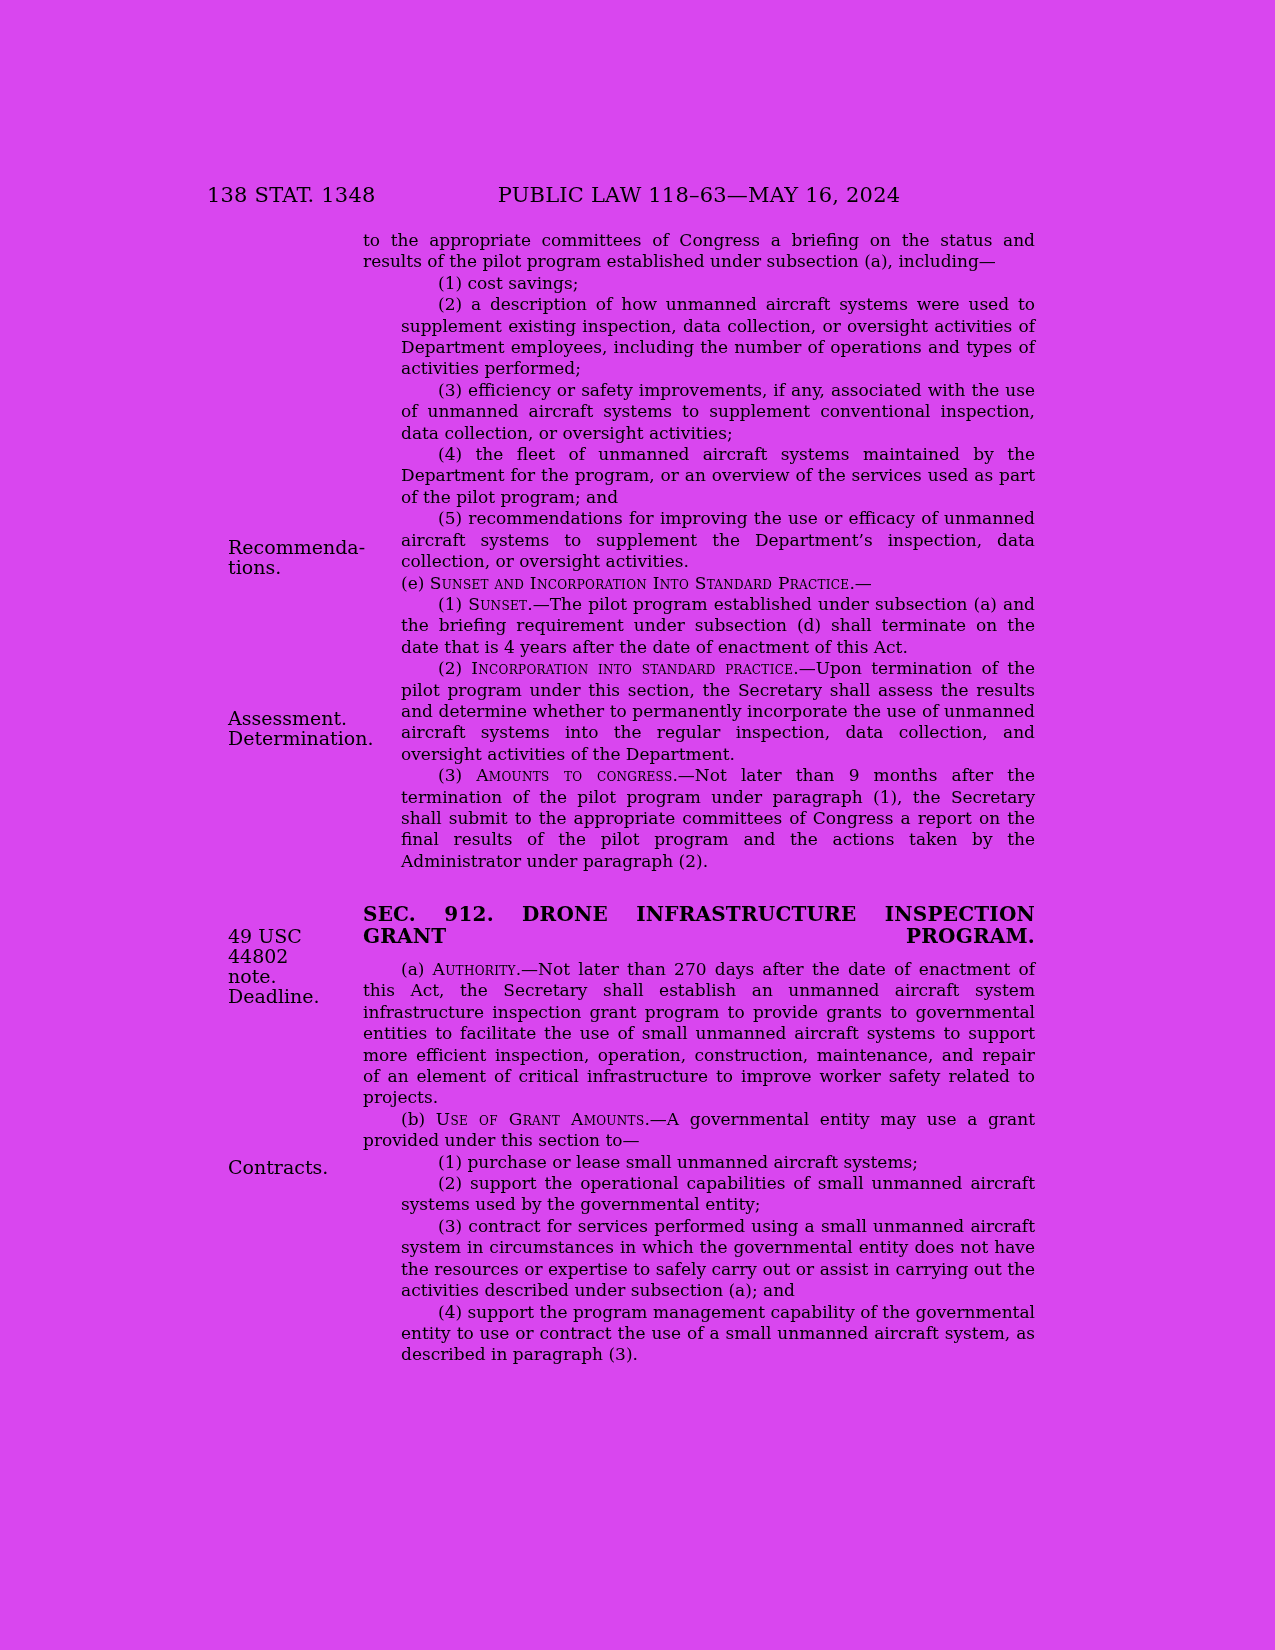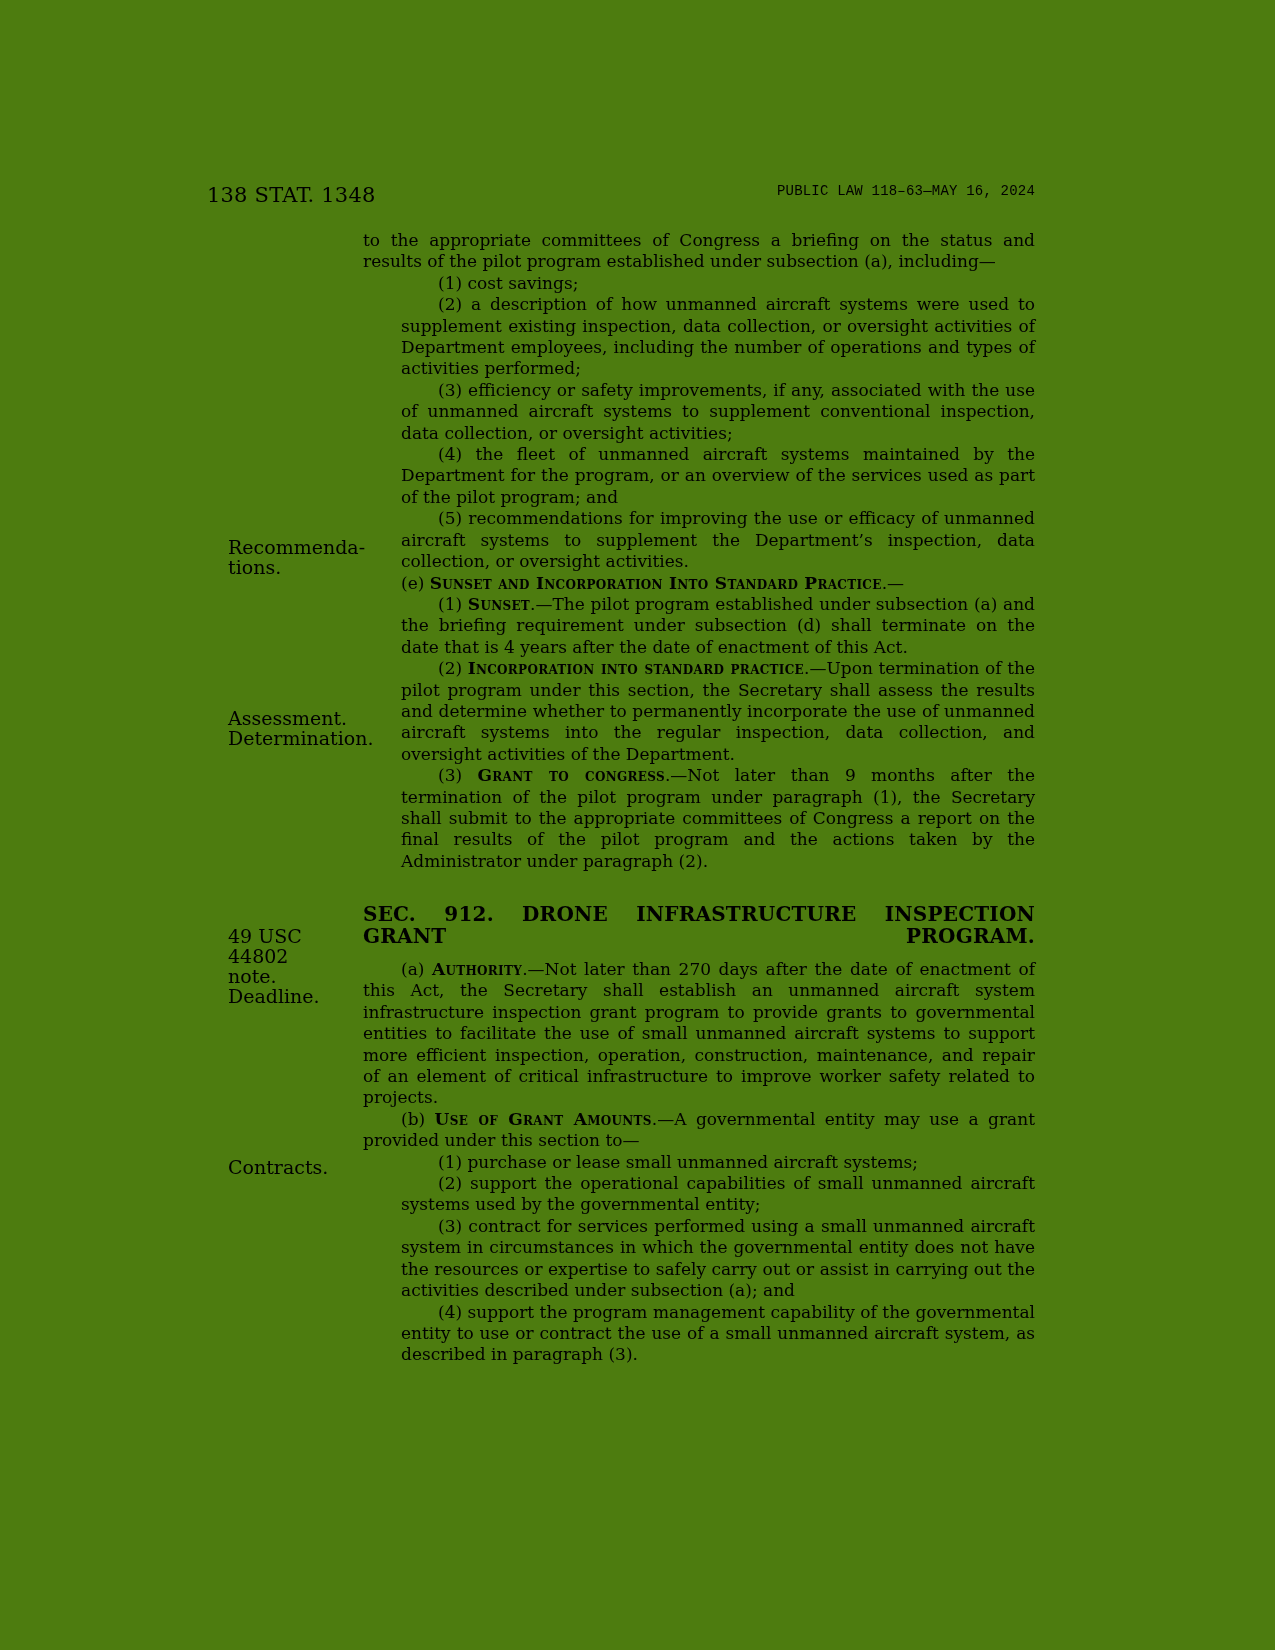--- a/index.html
+++ b/index.html
@@ -4,50 +4,50 @@
 <style>
   html, body { margin: 0; padding: 0; }
   body {
     width: 1275px; height: 1650px;
     background: #ffffff;
     color: #000000;
     font-family: "DejaVu Serif", "Liberation Serif", serif;
     position: relative;
     overflow: hidden;
   }
-  .page { position: absolute; inset: 0; background: #4d7c0f; }
+  .page { position: absolute; inset: 0; background: #d946ef; }
 
   
   .stat-number {
     position: absolute; left: 207px; top: 183px;
     font-size: 21px; letter-spacing: 0.2px; white-space: nowrap;
   }
   .law-title {
     position: absolute; left: 363px; top: 183px; width: 672px;
-    font-size: 14px; text-align: right; letter-spacing: 0.2px; white-space: nowrap; font-family: Liberation Mono, monospace;
+    font-size: 21px; text-align: center; letter-spacing: 0.2px; white-space: nowrap;
   }
 
   
   .column {
     position: absolute; left: 363px; top: 230px; width: 672px;
     font-size: 17px; line-height: 21.4px;
   }
   .column p { margin: 0; text-align: justify; }
   .column p.cont { }
   .column p.sub  { text-indent: 38px; }
   .column p.item { padding-left: 38px; text-indent: 37px; }
   .column p.heading {
     font-weight: bold;
     font-size: 20px;
     letter-spacing: 0.2px;
     margin: 32px 0 12px 0;
     text-align: justify;
     text-align-last: justify;
   }
-  .sc { font-variant: small-caps; letter-spacing: 0.3px; font-weight: bold; }
+  .sc { font-variant: small-caps; letter-spacing: 0.3px; }
 
   
   .note {
     position: absolute; left: 228px; width: 132px;
     font-size: 19px; line-height: 20px;
     white-space: pre-line;
   }
   .note-1 { top: 537px; }
   .note-2 { top: 708px; }
   .note-3 { top: 926px; }
@@ -77,21 +77,21 @@
   <div class="column">
       <p class="cont"><span>to the appropriate committees of Congress a briefing on the status and results of the pilot program established under subsection (a), including—</span></p>
       <p class="item"><span>(1) cost savings;</span></p>
       <p class="item"><span>(2) a description of how unmanned aircraft systems were used to supplement existing inspection, data collection, or oversight activities of Department employees, including the number of operations and types of activities performed;</span></p>
       <p class="item"><span>(3) efficiency or safety improvements, if any, associated with the use of unmanned aircraft systems to supplement conventional inspection, data collection, or oversight activities;</span></p>
       <p class="item"><span>(4) the fleet of unmanned aircraft systems maintained by the Department for the program, or an overview of the services used as part of the pilot program; and</span></p>
       <p class="item"><span>(5) recommendations for improving the use or efficacy of unmanned aircraft systems to supplement the Department’s inspection, data collection, or oversight activities.</span></p>
       <p class="sub"><span>(e) </span><span class="sc">Sunset and Incorporation Into Standard Practice</span><span>.—</span></p>
       <p class="item"><span>(1) </span><span class="sc">Sunset</span><span>.—The pilot program established under subsection (a) and the briefing requirement under subsection (d) shall terminate on the date that is 4 years after the date of enactment of this Act.</span></p>
       <p class="item"><span>(2) </span><span class="sc">Incorporation into standard practice</span><span>.—Upon termination of the pilot program under this section, the Secretary shall assess the results and determine whether to permanently incorporate the use of unmanned aircraft systems into the regular inspection, data collection, and oversight activities of the Department.</span></p>
-      <p class="item"><span>(3) </span><span class="sc">Grant to congress</span><span>.—Not later than 9 months after the termination of the pilot program under paragraph (1), the Secretary shall submit to the appropriate committees of Congress a report on the final results of the pilot program and the actions taken by the Administrator under paragraph (2).</span></p>
+      <p class="item"><span>(3) </span><span class="sc">Amounts to congress</span><span>.—Not later than 9 months after the termination of the pilot program under paragraph (1), the Secretary shall submit to the appropriate committees of Congress a report on the final results of the pilot program and the actions taken by the Administrator under paragraph (2).</span></p>
       <p class="heading"><span>SEC. 912. DRONE INFRASTRUCTURE INSPECTION GRANT PROGRAM.</span></p>
       <p class="sub"><span>(a) </span><span class="sc">Authority</span><span>.—Not later than 270 days after the date of enactment of this Act, the Secretary shall establish an unmanned aircraft system infrastructure inspection grant program to provide grants to governmental entities to facilitate the use of small unmanned aircraft systems to support more efficient inspection, operation, construction, maintenance, and repair of an element of critical infrastructure to improve worker safety related to projects.</span></p>
       <p class="sub"><span>(b) </span><span class="sc">Use of Grant Amounts</span><span>.—A governmental entity may use a grant provided under this section to—</span></p>
       <p class="item"><span>(1) purchase or lease small unmanned aircraft systems;</span></p>
       <p class="item"><span>(2) support the operational capabilities of small unmanned aircraft systems used by the governmental entity;</span></p>
       <p class="item"><span>(3) contract for services performed using a small unmanned aircraft system in circumstances in which the governmental entity does not have the resources or expertise to safely carry out or assist in carrying out the activities described under subsection (a); and</span></p>
       <p class="item"><span>(4) support the program management capability of the governmental entity to use or contract the use of a small unmanned aircraft system, as described in paragraph (3).</span></p>
     </div>
 
 </div>

